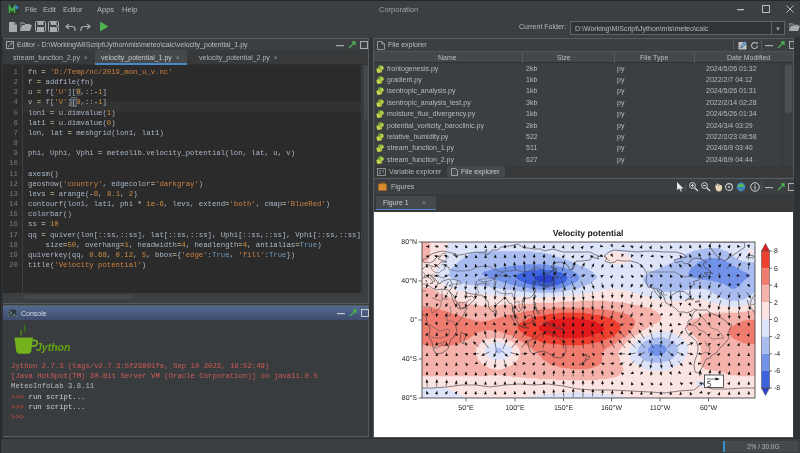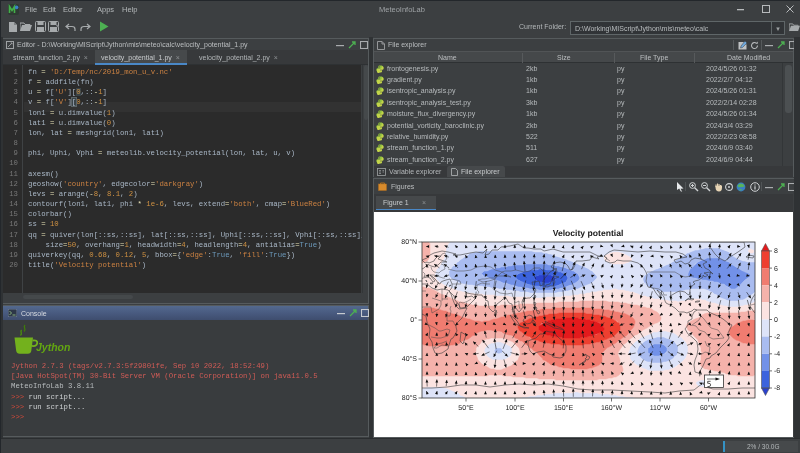--- a/index.html
+++ b/index.html
@@ -33,21 +33,21 @@
   <svg class="abs" style="left:7px;top:3px" width="11" height="11" viewBox="0 0 11 11">
         <rect x="0" y="0" width="11" height="11" rx="2" fill="#2f3a33"></rect>
         <path d="M1.5 9V2.5L4 6.5L6.5 2.5V9" stroke="#43b04a" stroke-width="1.6" fill="none"></path>
         <circle cx="8.6" cy="3.4" r="1.8" fill="#3b82c4"></circle>
       </svg>
   <span class="mitem" style="left:24px">File</span>
   <span class="mitem" style="left:42px">Edit</span>
   <span class="mitem" style="left:62px">Editor</span>
   <span class="mitem" style="left:96px">Apps</span>
   <span class="mitem" style="left:121px">Help</span>
-  <span class="mitem" style="left:378px;color:#9fa3a6">MeteoInfoLab</span>
+  <span class="mitem" style="left:378px;color:#9fa3a6">Corporation</span>
   <svg class="abs" style="left:736px;top:7.5px" width="7" height="2">
         <rect width="7" height="1.3" fill="#b7babc"></rect>
       </svg>
   <svg class="abs" style="left:761px;top:3.5px" width="8" height="8">
         <rect x="0.5" y="0.5" width="7" height="7" fill="none" stroke="#b7babc"></rect>
       </svg>
   <svg class="abs" style="left:785px;top:4px" width="8" height="8">
         <path d="M0.5 0.5L7.5 7.5M7.5 0.5L0.5 7.5" stroke="#b7babc" stroke-width="1"></path>
       </svg>
 </div>

